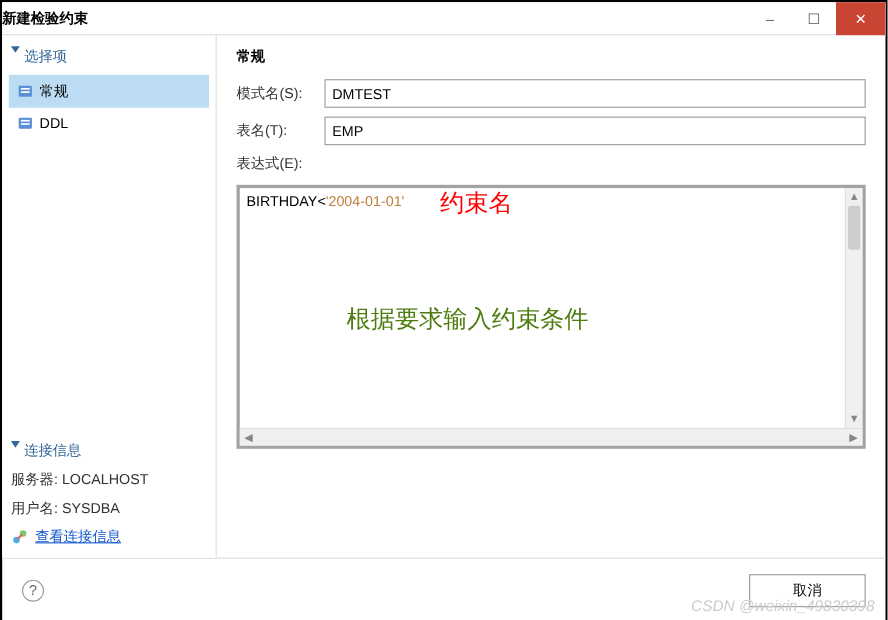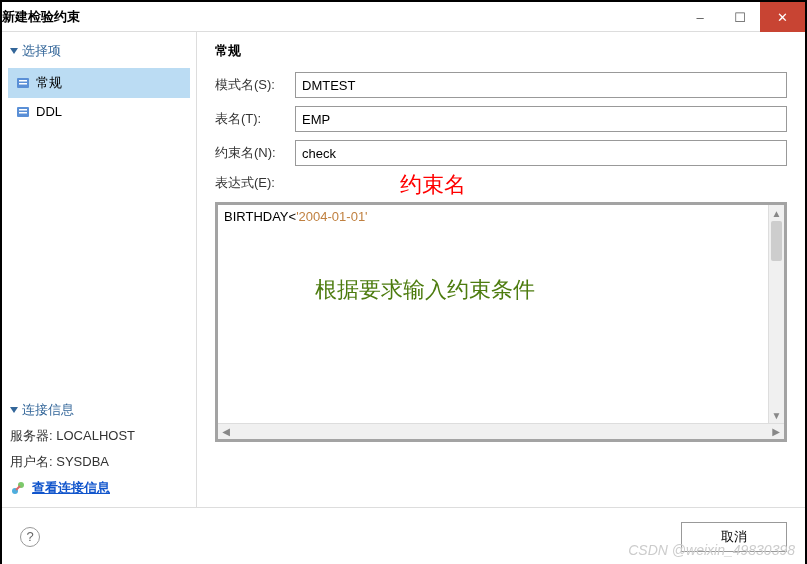--- a/index.html
+++ b/index.html
@@ -4,29 +4,29 @@
   <style>
     * { box-sizing: border-box; margin: 0; padding: 0; font-family: "Microsoft YaHei", sans-serif; font-size: 13px; }
     body { width: 807px; height: 564px; background: #fff; position: relative; overflow: hidden; }
     .titlebar { height: 30px; background: #fff; border-bottom: 1px solid #ddd; display: flex; align-items: center; justify-content: flex-start; position: relative; }
     .titlebar .title { font-weight: bold; }
     .winbtns { position: absolute; right: 0; top: 0; display: flex; height: 30px; }
     .winbtn { width: 40px; display: flex; align-items: center; justify-content: center; color: #555; }
     .winbtn.close { background: #c84433; color: #fff; width: 45px; }
     .main { display: flex; height: 475px; }
     .sidebar { width: 195px; background: #fff; border-right: 1px solid #ddd; padding: 6px; display: flex; flex-direction: column; }
-    .section-hdr { display: flex; align-items: center; gap: 4px; color: #336699; padding: 4px 2px; cursor: pointer; }
+    .section-hdr { display: flex; gap: 4px; color: #336699; padding: 4px 2px; cursor: pointer; }
     .arrow { display: inline-block; width: 0; height: 0; border-left: 4px solid transparent; border-right: 4px solid transparent; border-top: 6px solid #336699; }
     .sidebar-items { margin-top: 4px; }
     .sidebar-item { display: flex; align-items: center; gap: 6px; padding: 6px 8px; cursor: pointer; }
     .sidebar-item.active { background: #bbdcf3; }
     .sb-icon { width: 14px; height: 14px; display: inline-flex; align-items: center; justify-content: center; }
     .conn-info { margin-top: auto; }
     .conn-row { padding: 4px 2px; color: #333; }
-    .conn-link { display: flex; align-items: center; gap: 6px; padding: 4px 2px; cursor: pointer; font-weight: bold; }
+    .conn-link { display: flex; align-items: center; gap: 6px; padding: 4px 2px; cursor: pointer; }
     .conn-link a { color: #1155cc; text-decoration: underline; }
     .conn-link .lnk-icon { width: 16px; height: 16px; }
     .content { flex: 1; padding: 10px 18px 0 18px; display: flex; flex-direction: column; }
     .content-title { font-weight: bold; padding-bottom: 12px; }
     .form-row { display: flex; align-items: center; margin-bottom: 8px; gap: 8px; }
     .form-label { width: 72px; color: #333; }
     .form-input { flex: 1; height: 26px; border: 1px solid #999; padding: 0 6px; background: #fff; }
     .expr-area { position: relative; border: 3px solid #a3a3a3; height: 240px; background: #fff; margin-top: 2px; }
     .expr-text { padding: 4px 6px; font-family: Consolas, monospace; white-space: pre; }
     .expr-text .kw { color: #000; }
@@ -118,24 +118,20 @@
     <div class="content-title">常规</div>
     <div class="form-row">
       <div class="form-label">模式名(S):</div>
       <input class="form-input" value="DMTEST" style="">
     </div>
     <div class="form-row">
       <div class="form-label">表名(T):</div>
       <input class="form-input" value="EMP" style="">
     </div>
     <div class="form-row">
-      <div class="form-label">约束名(N):</div>
-      <input class="form-input" value="check" style="">
-    </div>
-    <div class="form-row">
       <div class="form-label">表达式(E):</div>
     </div>
     <div class="expr-area">
       <div class="expr-text"><span class="kw">BIRTHDAY&lt;</span><span class="str">'2004-01-01'</span></div>
       <div class="scrollbar-v">
         <div class="arr up">▲</div>
         <div class="thumb"></div>
         <div class="arr dn">▼</div>
       </div>
       <div class="scrollbar-h">

